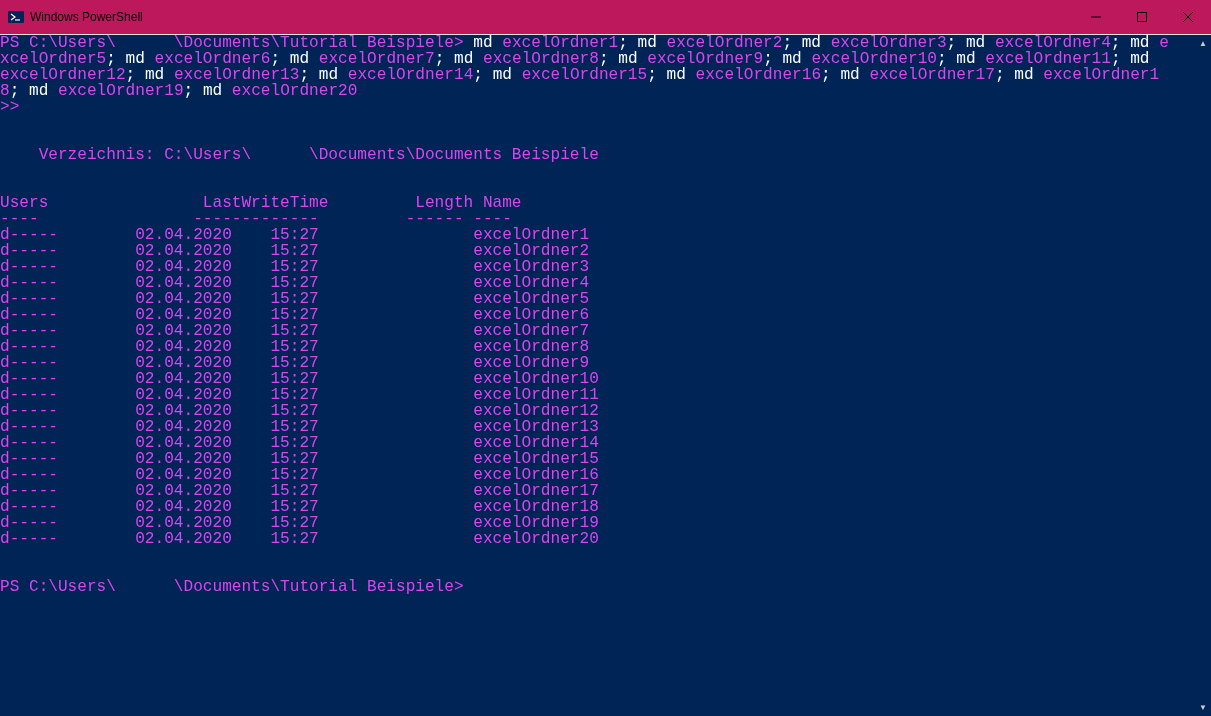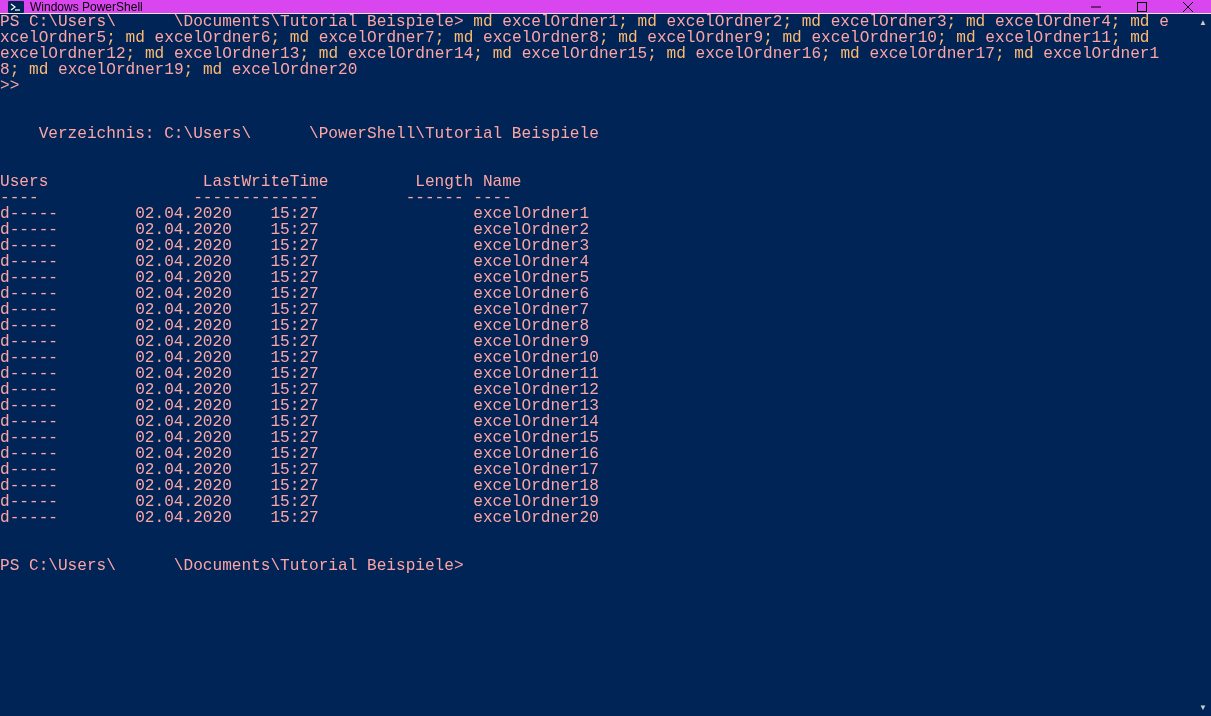--- a/index.html
+++ b/index.html
@@ -6,22 +6,22 @@
   body {
     width: 1211px;
     height: 716px;
     background: #fff;
     font-family: "Segoe UI", Arial, sans-serif;
     overflow: hidden;
     display: flex;
     flex-direction: column;
   }
   .titlebar {
-    height: 14px;
-    background: #d946ef;
+    height: 35px;
+    background: #be185d;
     display: flex;
     align-items: center;
     padding-left: 8px;
     border-bottom: 1px solid #e5e5e5;
     font-size: 12px;
     color: #000;
   }
   .titlebar .icon {
     width: 16px; height: 16px;
     margin-right: 6px;
@@ -47,22 +47,22 @@
     flex: 1 1 auto;
     background: #012456;
     color: #eeedf0;
     font-family: Consolas, "Courier New", monospace;
     font-size: 16.1px;
     line-height: 16px;
     white-space: pre;
     padding: 0;
     overflow: hidden;
   }
-  .y { color: #fdba74; text-align: right; }
-  .w { color: #fca5a5; }
+  .y { color: #ffffff; text-align: right; }
+  .w { color: #d946ef; }
   .scrollbar {
     width: 16px;
     background: #012456;
     position: relative;
     display: flex;
     flex-direction: column;
   }
   .scroll-arrow {
     height: 17px;
     background: #012456;
@@ -108,21 +108,21 @@
 </div>
 
 <div class="console-wrap">
   <pre class="console" id="console"><span class="w">PS C:\Users\</span><span class="w">      </span><span class="w">\Documents\Tutorial Beispiele&gt; </span><span class="y">md </span><span class="w">excelOrdner1</span><span class="y">; </span><span class="y">md </span><span class="w">excelOrdner2</span><span class="y">; </span><span class="y">md </span><span class="w">excelOrdner3</span><span class="y">; </span><span class="y">md </span><span class="w">excelOrdner4</span><span class="y">; </span><span class="y">md </span><span class="w">e</span>
 <span class="w">xcelOrdner5</span><span class="y">; </span><span class="y">md </span><span class="w">excelOrdner6</span><span class="y">; </span><span class="y">md </span><span class="w">excelOrdner7</span><span class="y">; </span><span class="y">md </span><span class="w">excelOrdner8</span><span class="y">; </span><span class="y">md </span><span class="w">excelOrdner9</span><span class="y">; </span><span class="y">md </span><span class="w">excelOrdner10</span><span class="y">; </span><span class="y">md </span><span class="w">excelOrdner11</span><span class="y">; </span><span class="y">md</span>
 <span class="w">excelOrdner12</span><span class="y">; </span><span class="y">md </span><span class="w">excelOrdner13</span><span class="y">; </span><span class="y">md </span><span class="w">excelOrdner14</span><span class="y">; </span><span class="y">md </span><span class="w">excelOrdner15</span><span class="y">; </span><span class="y">md </span><span class="w">excelOrdner16</span><span class="y">; </span><span class="y">md </span><span class="w">excelOrdner17</span><span class="y">; </span><span class="y">md </span><span class="w">excelOrdner1</span>
 <span class="w">8</span><span class="y">; </span><span class="y">md </span><span class="w">excelOrdner19</span><span class="y">; </span><span class="y">md </span><span class="w">excelOrdner20</span>
 <span class="w">&gt;&gt;</span>
 
 
-<span class="w">    Verzeichnis: C:\Users\      \PowerShell\Tutorial Beispiele</span>
+<span class="w">    Verzeichnis: C:\Users\      \Documents\Documents Beispiele</span>
 
 
 <span class="w">Users                LastWriteTime         Length Name</span>
 <span class="w">----                -------------         ------ ----</span>
 <span class="w">d-----        02.04.2020    15:27                excelOrdner1
 d-----        02.04.2020    15:27                excelOrdner2
 d-----        02.04.2020    15:27                excelOrdner3
 d-----        02.04.2020    15:27                excelOrdner4
 d-----        02.04.2020    15:27                excelOrdner5
 d-----        02.04.2020    15:27                excelOrdner6

